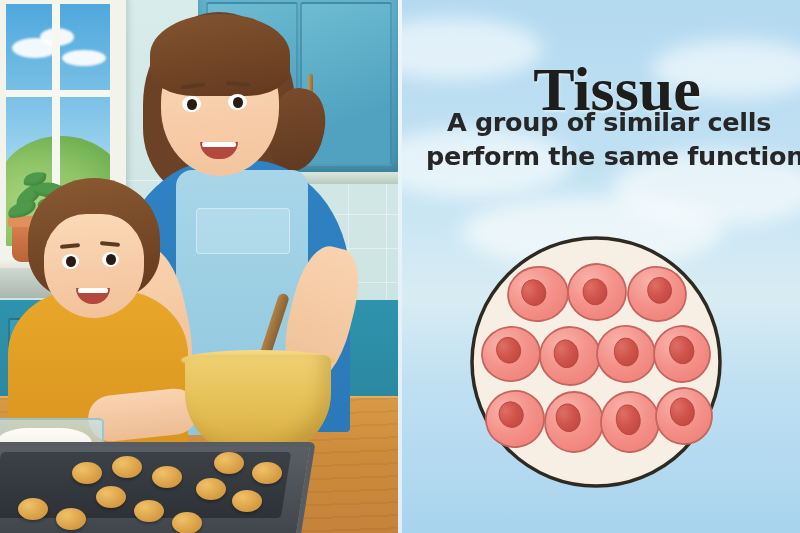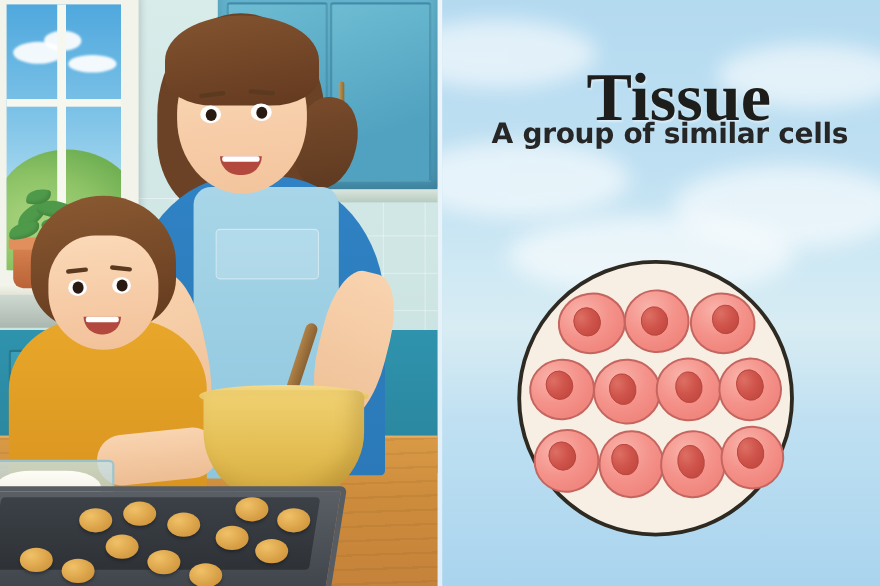--- a/index.html
+++ b/index.html
@@ -476,20 +476,21 @@
     <div class="r-cloud" style="left:-40px; top:18px;  width:180px; height:62px;"></div>
     <div class="r-cloud" style="left:250px; top:40px;  width:170px; height:58px;"></div>
     <div class="r-cloud" style="left:-30px; top:128px; width:200px; height:70px;"></div>
     <div class="r-cloud" style="left:210px; top:150px; width:210px; height:76px;"></div>
     <div class="r-cloud" style="left:60px;  top:196px; width:260px; height:72px;"></div>
 
     <h1 id="title">Tissue</h1>
 
     <div id="subtitle">
       <span class="sub-line">A group of similar cells</span>
+      <span class="sub-line">perform the same function</span>
     </div>
 
     <div id="cell-diagram">
       <svg viewBox="0 0 252 252" aria-hidden="true">
         <defs>
           <radialGradient id="cellGrad" cx="36%" cy="30%" r="78%">
             <stop offset="0%" stop-color="#f9b3aa"></stop>
             <stop offset="55%" stop-color="#f4928a"></stop>
             <stop offset="100%" stop-color="#ef8279"></stop>
           </radialGradient>

